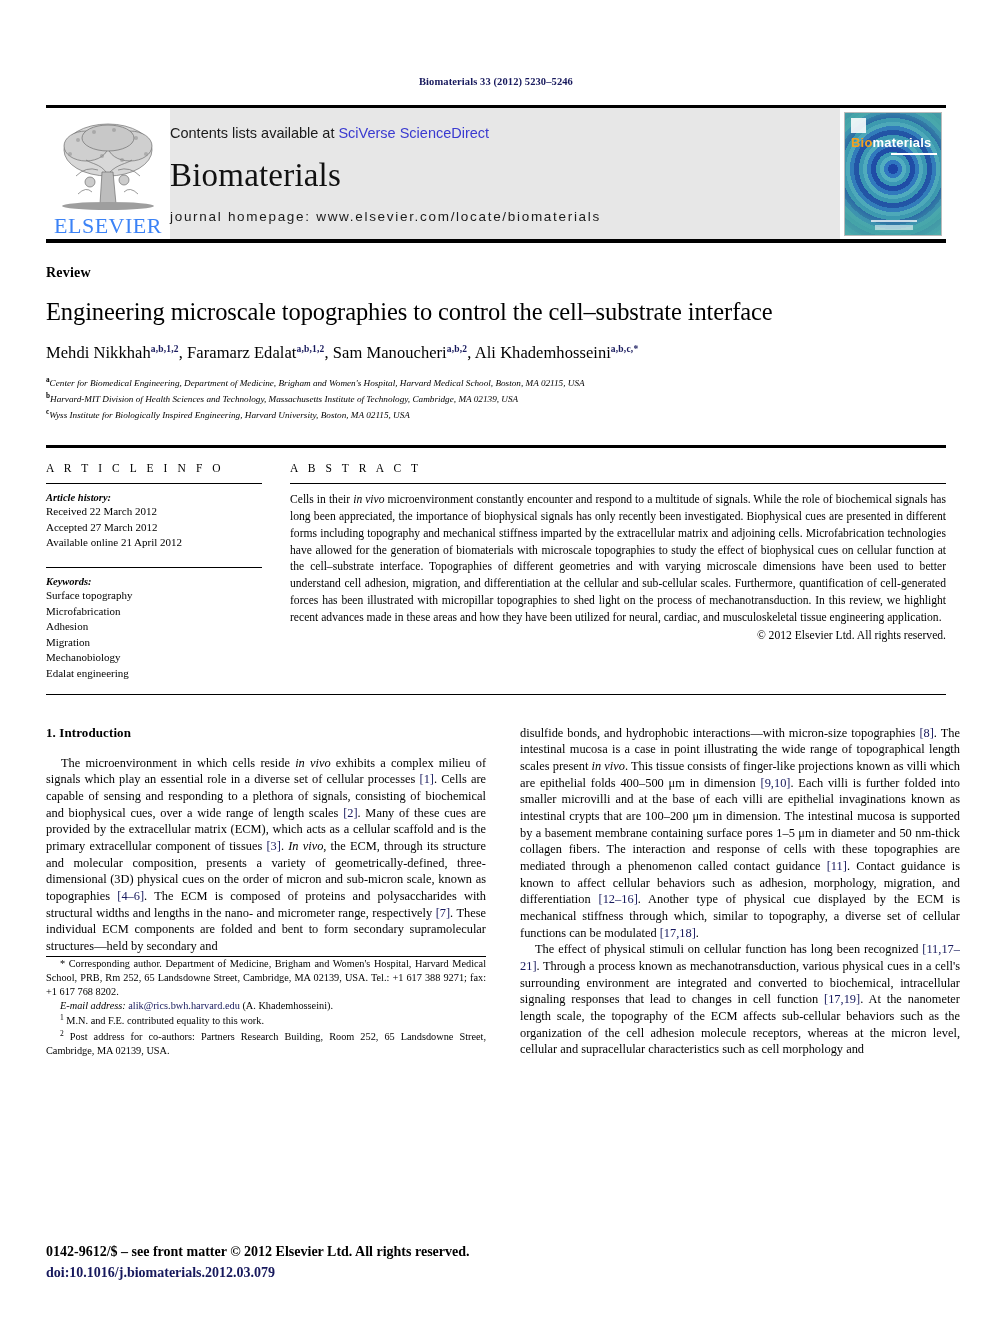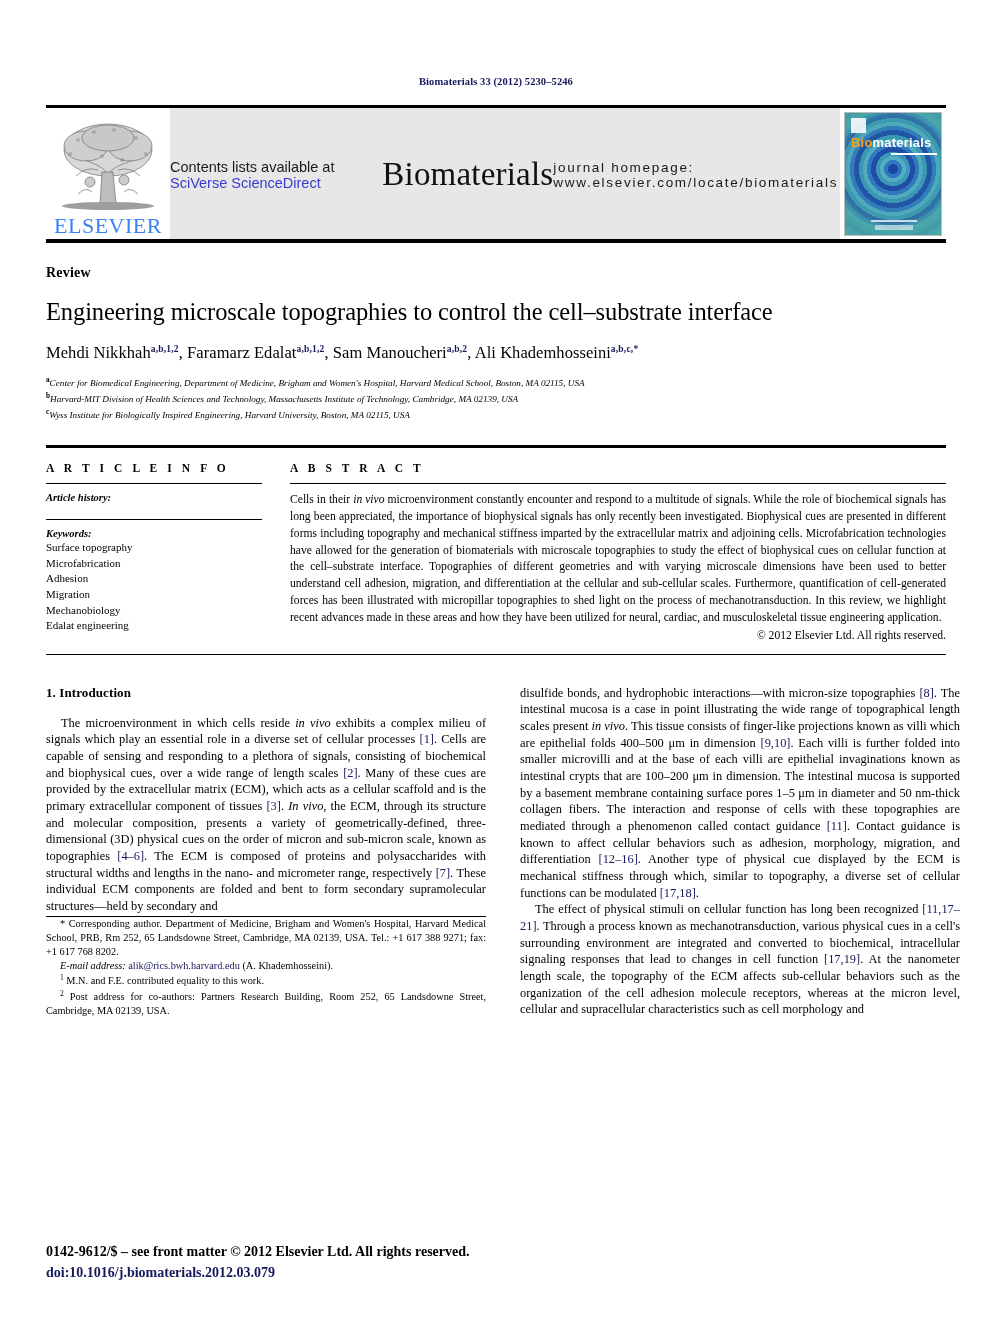--- a/index.html
+++ b/index.html
@@ -61,22 +61,21 @@
     color: #3b82f6;
     font-size: 22px;
     letter-spacing: 0.5px;
     line-height: 1;
     margin-top: 1px;
   }
   .banner {
     flex: 1 1 auto;
     background: #e7e7e7;
     display: flex;
-    flex-direction: row;
-    align-items: center;
+    flex-direction: column;
     justify-content: space-between;
     padding: 17px 0 15px 0;
     box-sizing: border-box;
   }
   .banner-line1 {
     font-family: "Liberation Sans", sans-serif;
     font-size: 14.5px;
     color: #1a1a1a;
   }
   .banner-line1 .sd {
@@ -222,21 +221,21 @@
     width: 244px;
     flex: 0 0 244px;
     padding-right: 28px;
     box-sizing: border-box;
   }
   .abstract-col {
     flex: 1 1 auto;
   }
   .sec-head {
     font-size: 11.5px;
-    font-weight: bold;
+    font-weight: normal;
     letter-spacing: 3.6px;
     margin-bottom: 9px;
   }
   .hr-thin {
     border: 0;
     border-top: 1px solid #000;
     margin: 0 0 8px 0;
   }
   .hist-title, .kw-title {
     font-size: 10.5px;
@@ -400,20 +399,25 @@
         <div><sup>a</sup>Center for Biomedical Engineering, Department of Medicine, Brigham and Women's Hospital, Harvard Medical School, Boston, MA 02115, USA</div>
         <div><sup>b</sup>Harvard-MIT Division of Health Sciences and Technology, Massachusetts Institute of Technology, Cambridge, MA 02139, USA</div>
         <div><sup>c</sup>Wyss Institute for Biologically Inspired Engineering, Harvard University, Boston, MA 02115, USA</div>
       </div>
 
     <div class="info-block">
       <div class="info-col">
         <div class="sec-head">A R T I C L E  I N F O</div>
         <hr class="hr-thin">
         <div class="hist-title">Article history:</div>
+        <div>
+          <div class="info-line">Received 22 March 2012</div>
+          <div class="info-line">Accepted 27 March 2012</div>
+          <div class="info-line">Available online 21 April 2012</div>
+        </div>
         <div class="kw-group">
           <hr class="hr-thin">
           <div class="kw-title">Keywords:</div>
           <div class="kw-list">
             <div class="info-line">Surface topography</div>
             <div class="info-line">Microfabrication</div>
             <div class="info-line">Adhesion</div>
             <div class="info-line">Migration</div>
             <div class="info-line">Mechanobiology</div>
             <div class="info-line">Edalat engineering</div>

